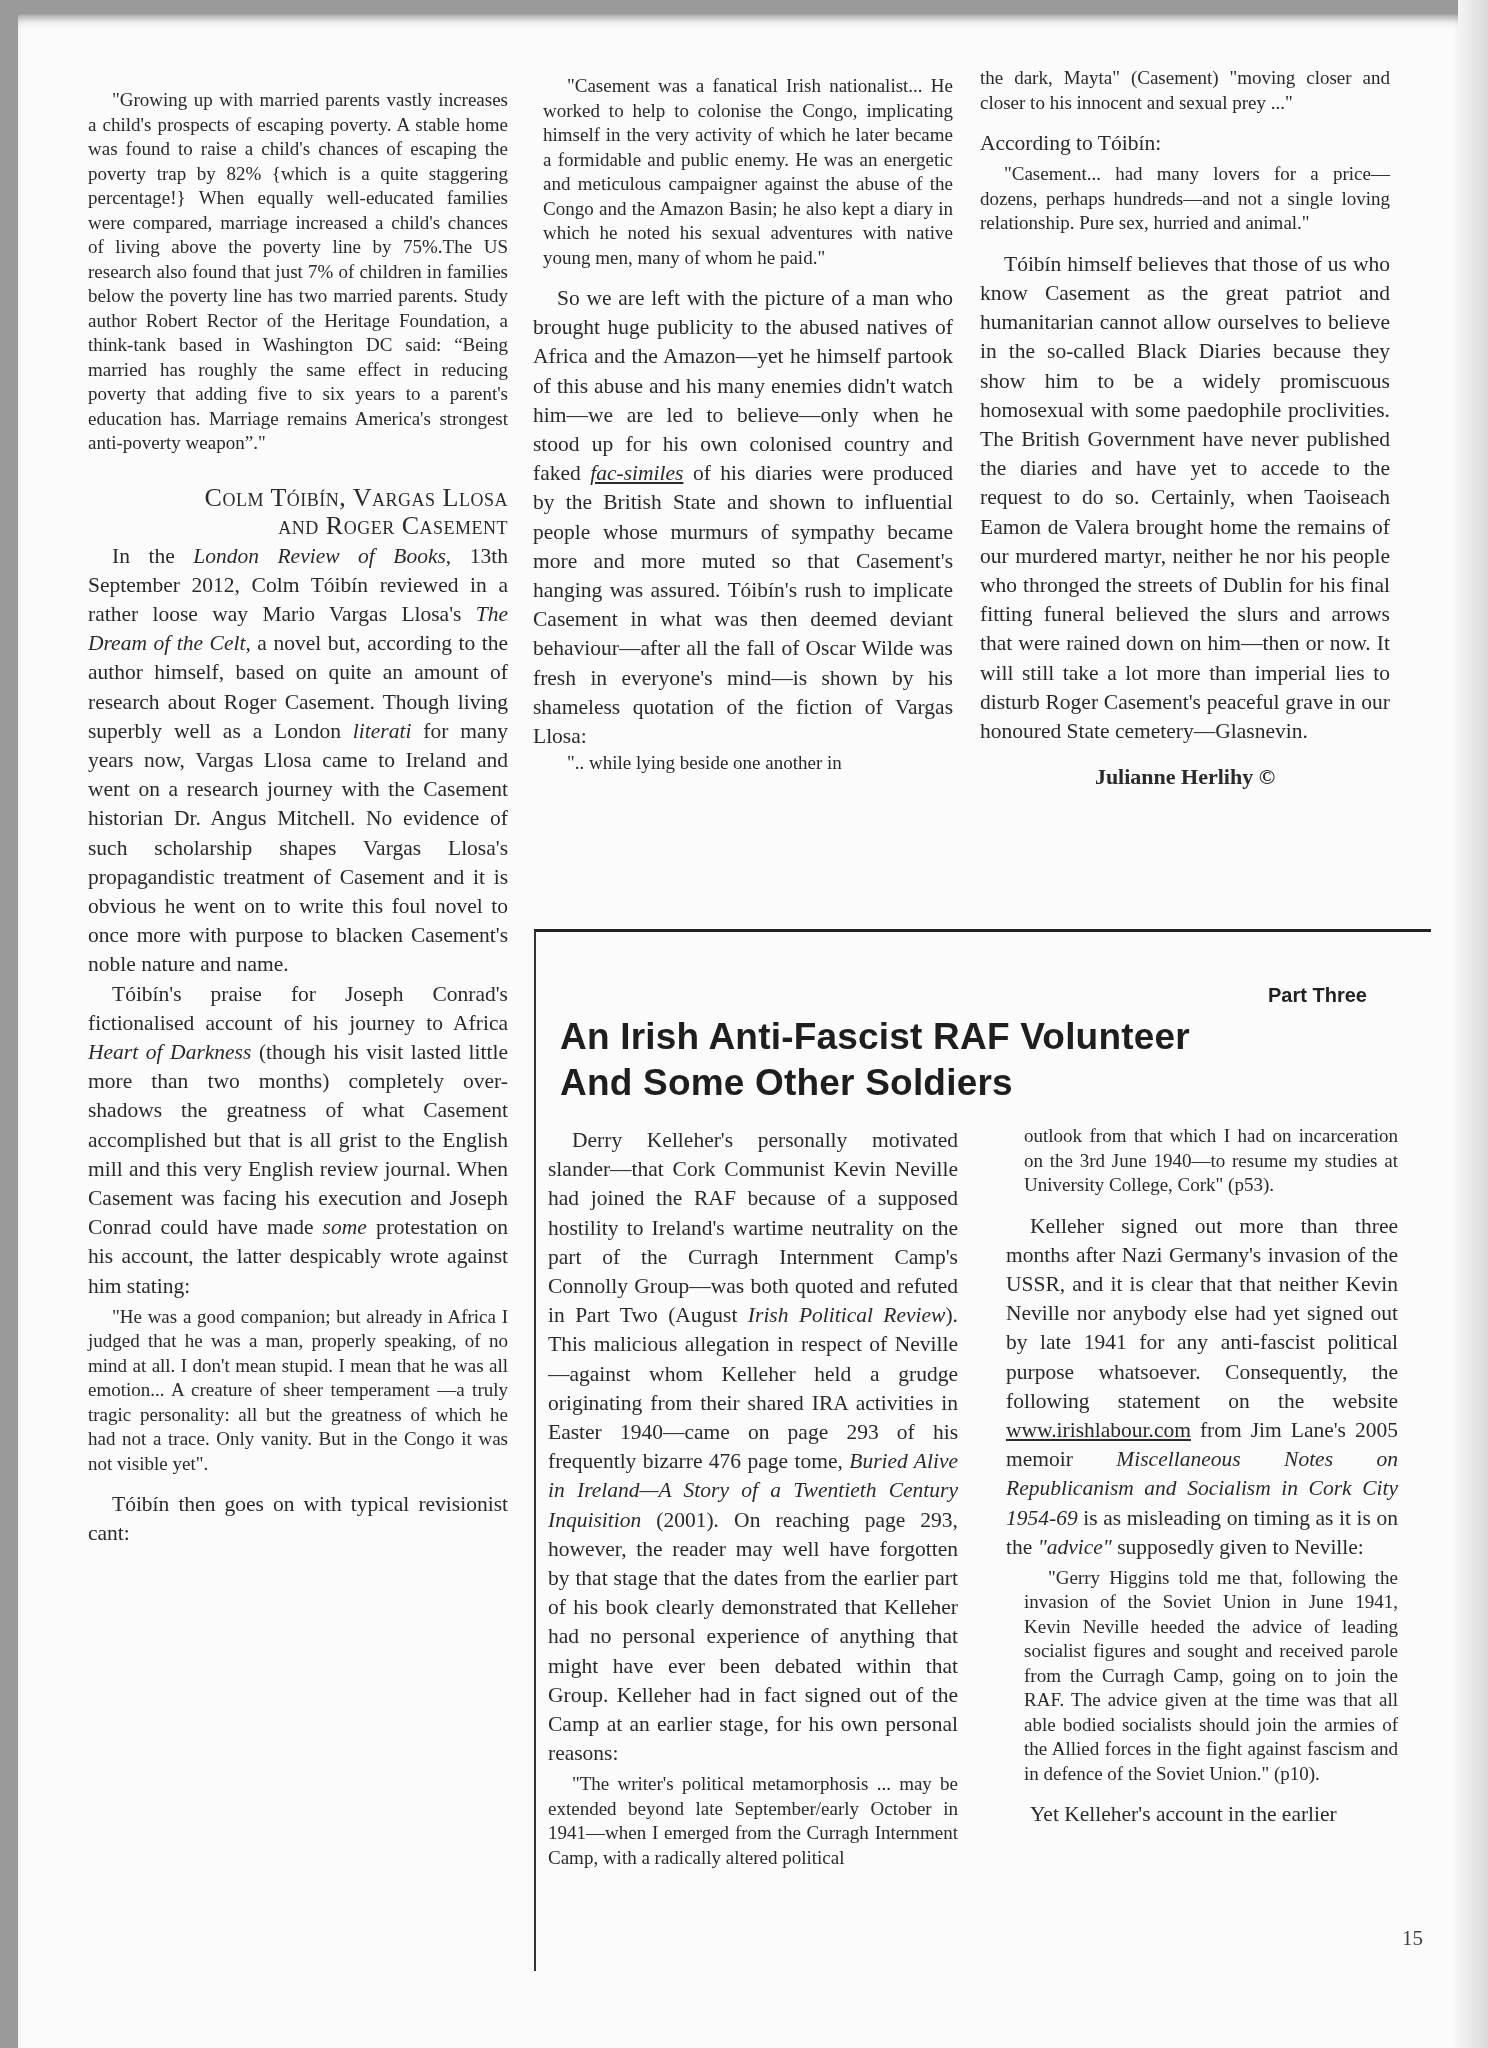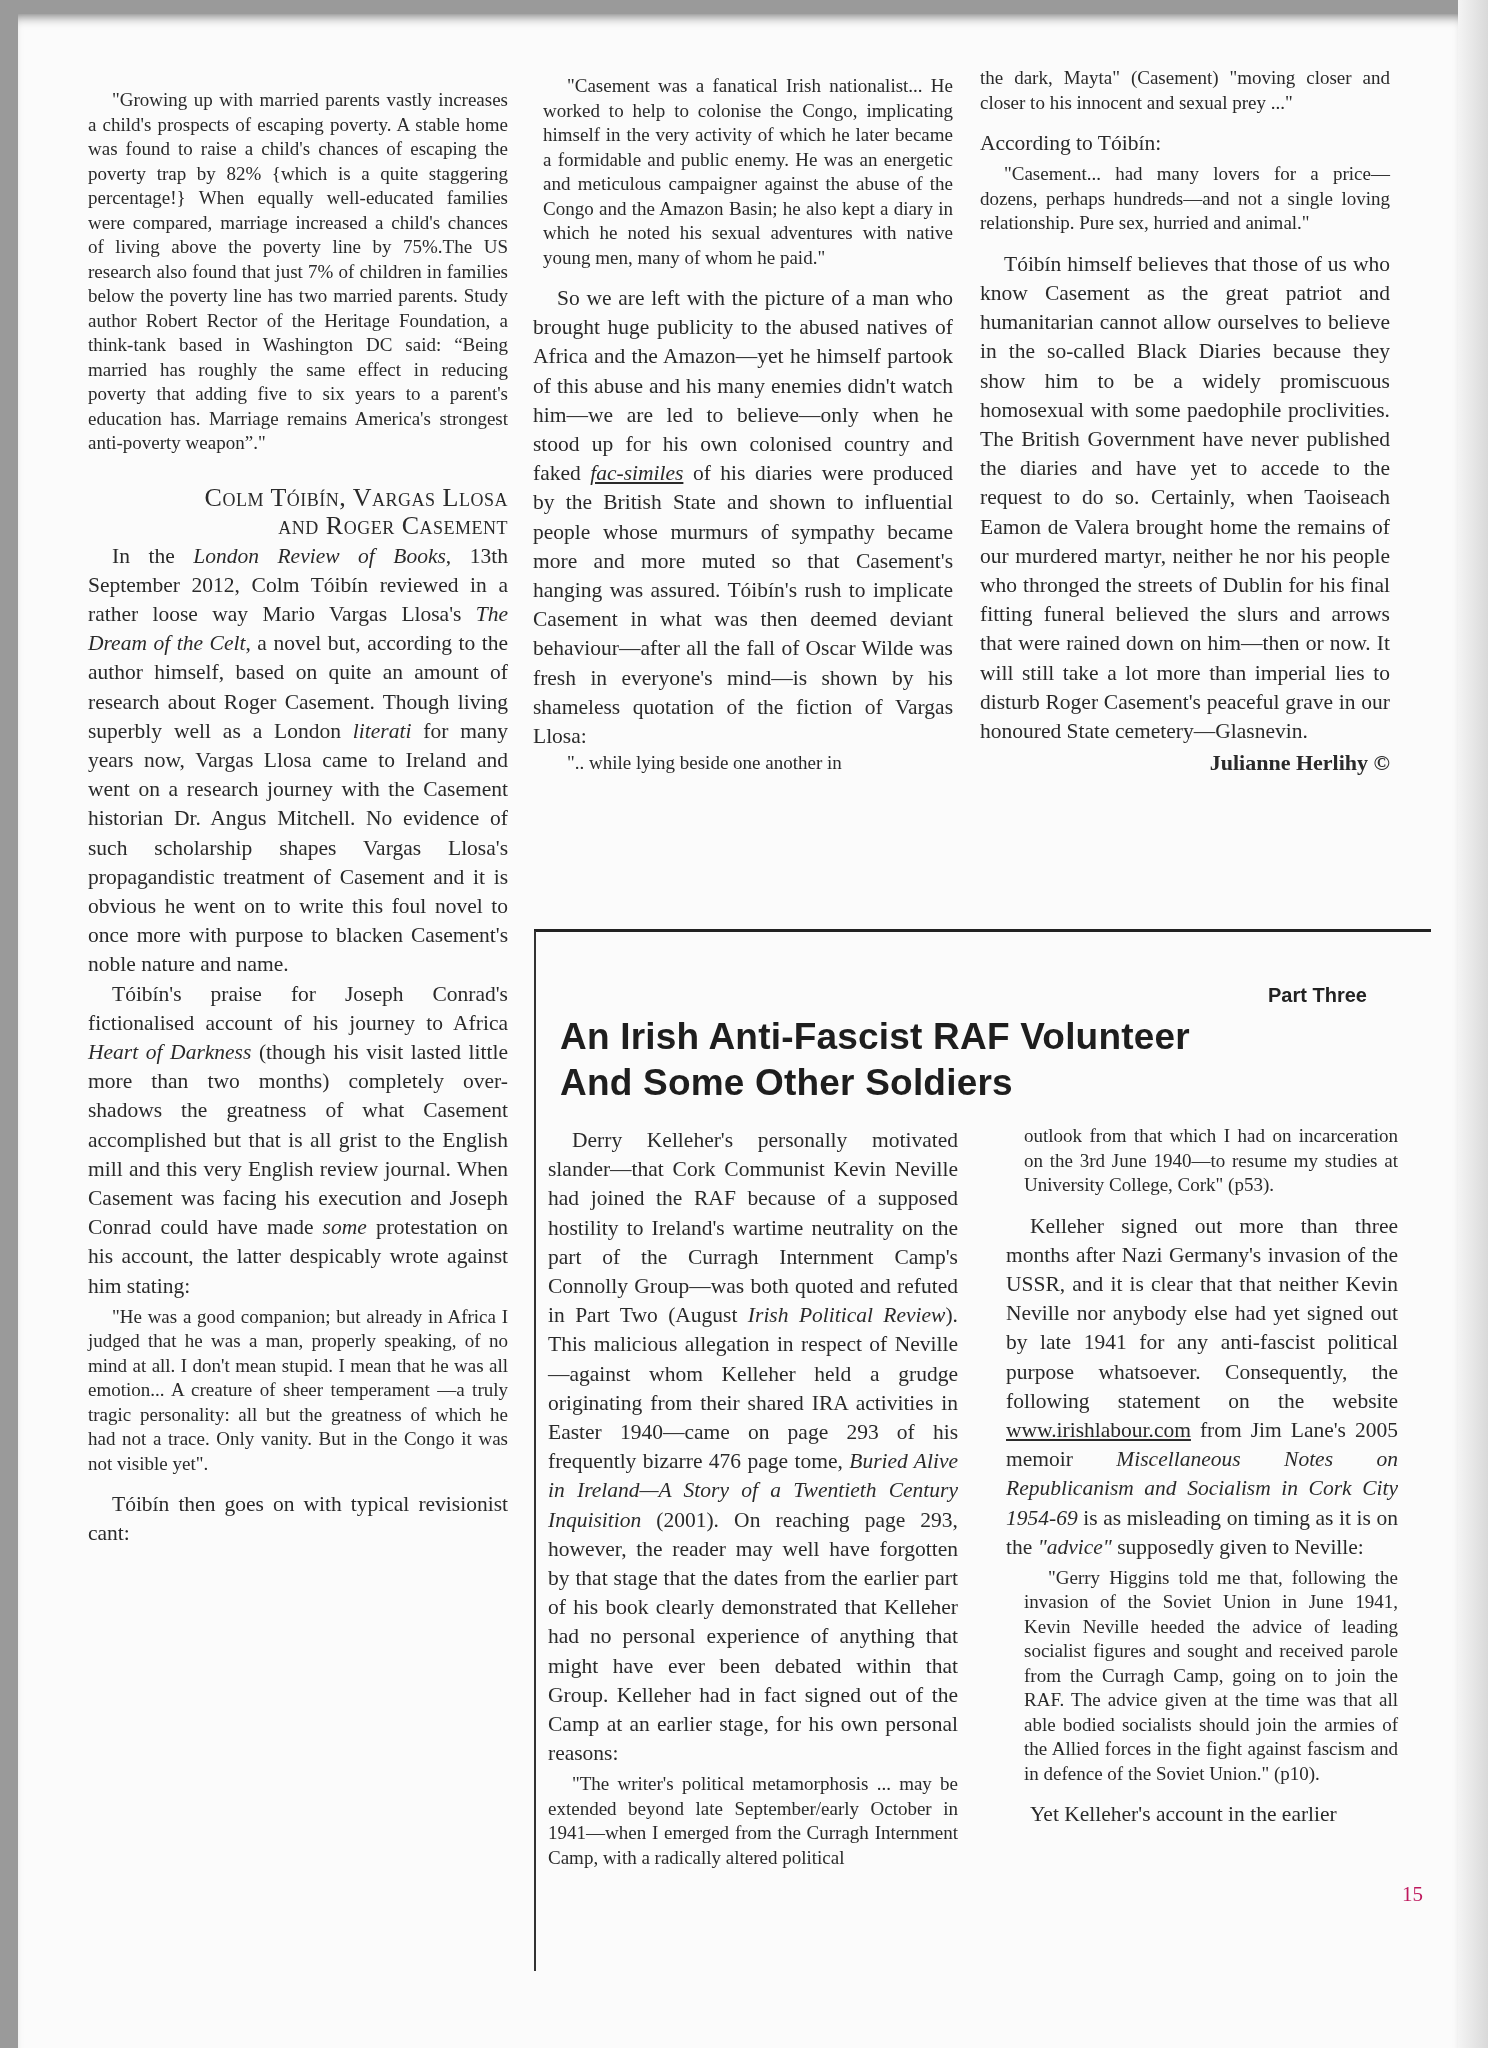--- a/index.html
+++ b/index.html
@@ -31,39 +31,39 @@
     text-indent: 18px;
   }
   .quote.gap-top { margin-top: 4px; }
   .quote.gap-bot { margin-bottom: 14px; }
   .i { font-style: italic; }
   .u { text-decoration: underline; margin-top: 47px; }
   .subhead {
     text-align: right; font-variant: small-caps; font-size: 26px; line-height: 28px;
     margin: 28px 0 2px 0; letter-spacing: 0.5px;
   }
-  .signature { text-align: right; font-weight: bold; font-size: 22px; margin-top: 2px; }
+  .signature { text-align: center; font-weight: bold; font-size: 22px; margin-top: 16px; }
   .rule-top {
     position: absolute; left: 516px; top: 915px; width: 897px; height: 3px; background: #222;
   }
   .box-left {
     position: absolute; left: 516px; top: 917px; width: 2px; height: 1040px; background: #333;
   }
   .part-label {
     position: absolute; left: 1250px; top: 970px;
     font-family: "Liberation Sans", "DejaVu Sans", sans-serif; font-weight: bold;
     font-size: 20px; color: #222;
   }
   .headline {
     position: absolute; left: 542px; top: 1000px; width: 800px;
     font-family: "Liberation Sans", "DejaVu Sans", sans-serif; font-weight: bold;
     font-size: 37px; line-height: 46px; color: #1e1e1e; letter-spacing: 0.2px;
   }
   .page-number {
-    position: absolute; left: 1384px; top: 1868px; font-size: 21px; color: #be185d;
+    position: absolute; left: 1384px; top: 1912px; font-size: 21px; color: #404040;
   }
 </style>
 </head>
 <body>
 
 <div class="page">
 
   <div class="col" style="left:70px; top:70px; width:420px;">
     <p class="quote gap-top">"Growing up with married parents vastly increases a child's prospects of escaping poverty. A stable home was found to raise a child's chances of escaping the poverty trap by 82% {which is a quite staggering percentage!} When equally well-educated families were compared, marriage increased a child's chances of living above the poverty line by 75%.The US research also found that just 7% of children in families below the poverty line has two married parents. Study author Robert Rector of the Heritage Foundation, a think-tank based in Washington DC said: “Being married has roughly the same effect in reducing poverty that adding five to six years to a parent's education has. Marriage remains America's strongest anti-poverty weapon”."</p>
 

